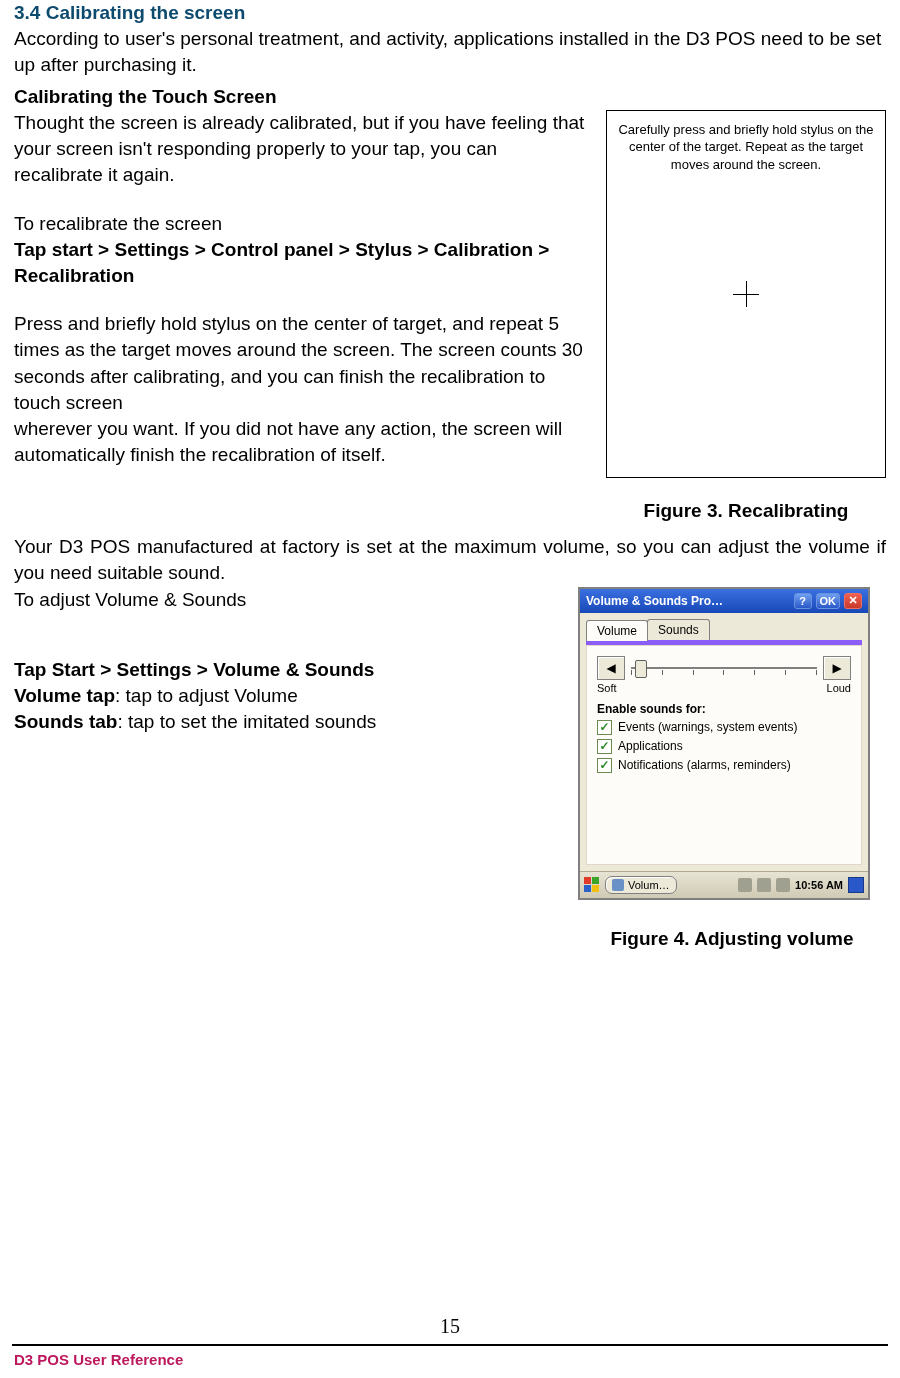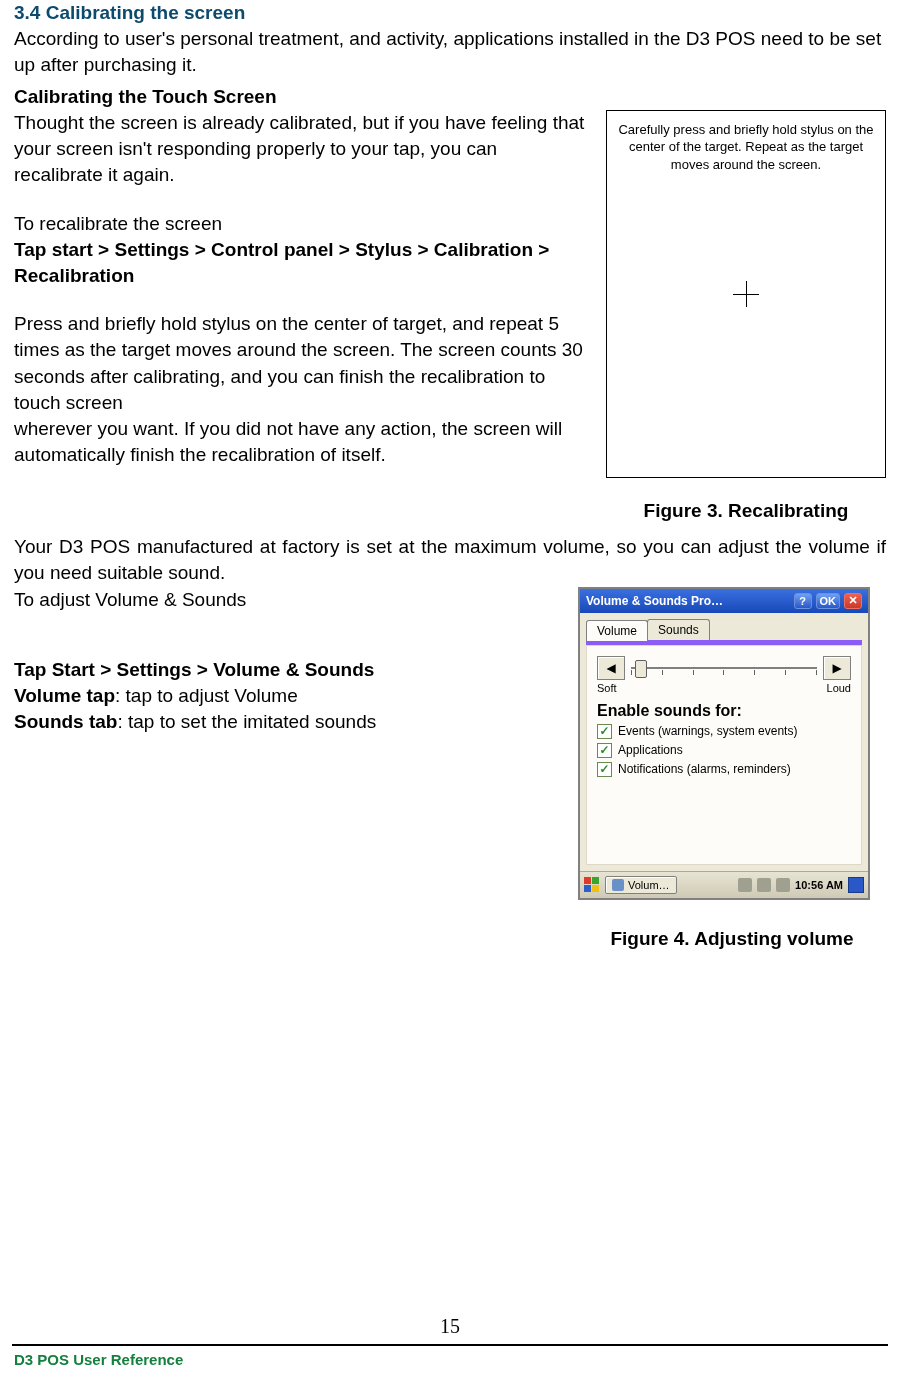--- a/index.html
+++ b/index.html
@@ -74,54 +74,54 @@
     width:26px;height:22px;border:1px solid #808080;background:#ece9d8;
     display:flex;align-items:center;justify-content:center;font-size:12px;
     box-shadow:inset 1px 1px 0 #fff;
   }
   .track{flex:1;height:20px;position:relative;}
   .track::before{content:"";position:absolute;left:0;right:0;top:9px;height:2px;background:#808080;}
   .ticks{position:absolute;left:0;right:0;top:12px;display:flex;justify-content:space-between;}
   .ticks span{width:1px;height:5px;background:#606060;display:block;}
   .thumb{position:absolute;left:4px;top:2px;width:10px;height:16px;background:#ece9d8;border:1px solid #606060;border-radius:2px;}
   .sl-labels{display:flex;justify-content:space-between;font-size:11px;margin-top:2px;}
-  .enable-h{font-weight:bold;margin-top:8px;font-size:16px;}
+  .enable-h{font-weight:bold;margin-top:8px;font-size:12px;}
   .chk-row{display:flex;align-items:center;gap:6px;margin-top:4px;font-size:12px;}
   .chk{width:13px;height:13px;border:1px solid #6a8a50;background:#fff;display:flex;align-items:center;justify-content:center;color:#2a8a2a;font-size:12px;line-height:1;font-weight:bold;}
   .vs-taskbar{
     height:26px;background:linear-gradient(#e8e4d4,#cfcab4);
     border-top:1px solid #b0a890;display:flex;align-items:center;
     padding:0 4px;gap:6px;font-size:11px;
   }
   .start-flag{width:15px;height:15px;display:grid;grid-template-columns:1fr 1fr;grid-template-rows:1fr 1fr;gap:1px;}
   .start-flag div:nth-child(1){background:#e03a2a;}
   .start-flag div:nth-child(2){background:#3aa52a;}
   .start-flag div:nth-child(3){background:#2a60c8;}
   .start-flag div:nth-child(4){background:#f0c010;}
   .task-pill{
-    border:1px solid #808080;background:#ece9d8;padding:2px 6px;border-radius:2px;
+    border:1px solid #808080;background:#ece9d8;padding:2px 6px;border-radius:7px;
     display:flex;align-items:center;gap:4px;font-size:11px;
     box-shadow:inset 1px 1px 0 #fff;
   }
   .tray{margin-left:auto;display:flex;align-items:center;gap:5px;}
   .tray-ico{width:14px;height:14px;background:#a0a090;border-radius:2px;}
   .clock{font-weight:bold;font-size:11px;}
   .blue-sq{width:14px;height:14px;background:#2a58c8;border:1px solid #1a3a88;}
 
   .page-num{
     position:absolute;bottom:40px;left:0;right:0;text-align:center;
     font-family:"Times New Roman",serif;font-size:20px;
   }
   .foot-rule{
     position:absolute;bottom:32px;left:12px;right:12px;
     border-top:2px solid #000;
   }
   .foot{
     position:absolute;bottom:10px;left:14px;
-    color:#15803d;font-weight:bold;font-family:Arial,sans-serif;font-size:15px;
+    color:#be185d;font-weight:bold;font-family:Arial,sans-serif;font-size:15px;
   }
   .justify{text-align:justify;}
 </style>
 </head>
 <body>
 
 <div class="page">
 
   <p class="sec-h">3.4 Calibrating the screen</p>
   <p class="blk">According to user's personal treatment, and activity, applications installed in the D3 POS need to be set up after purchasing it.</p>

